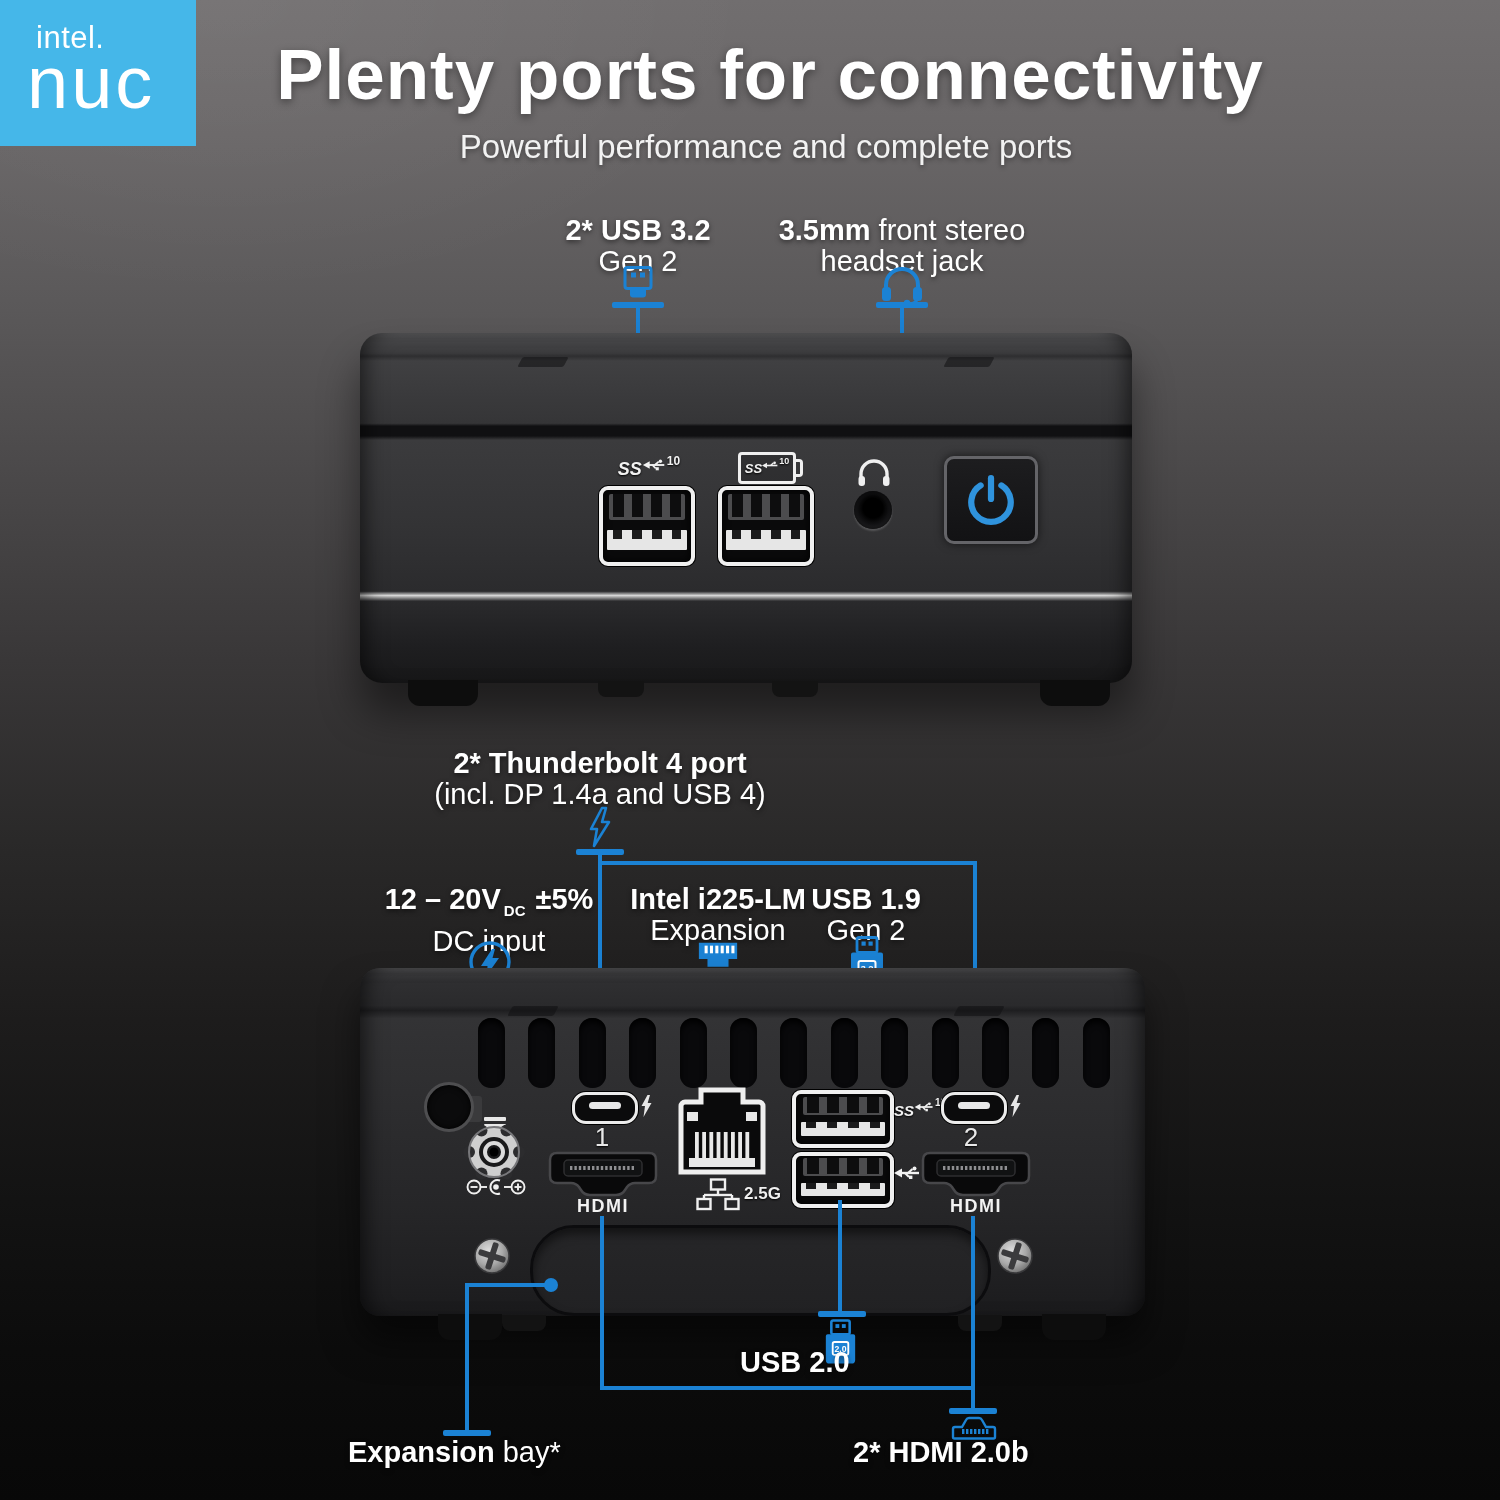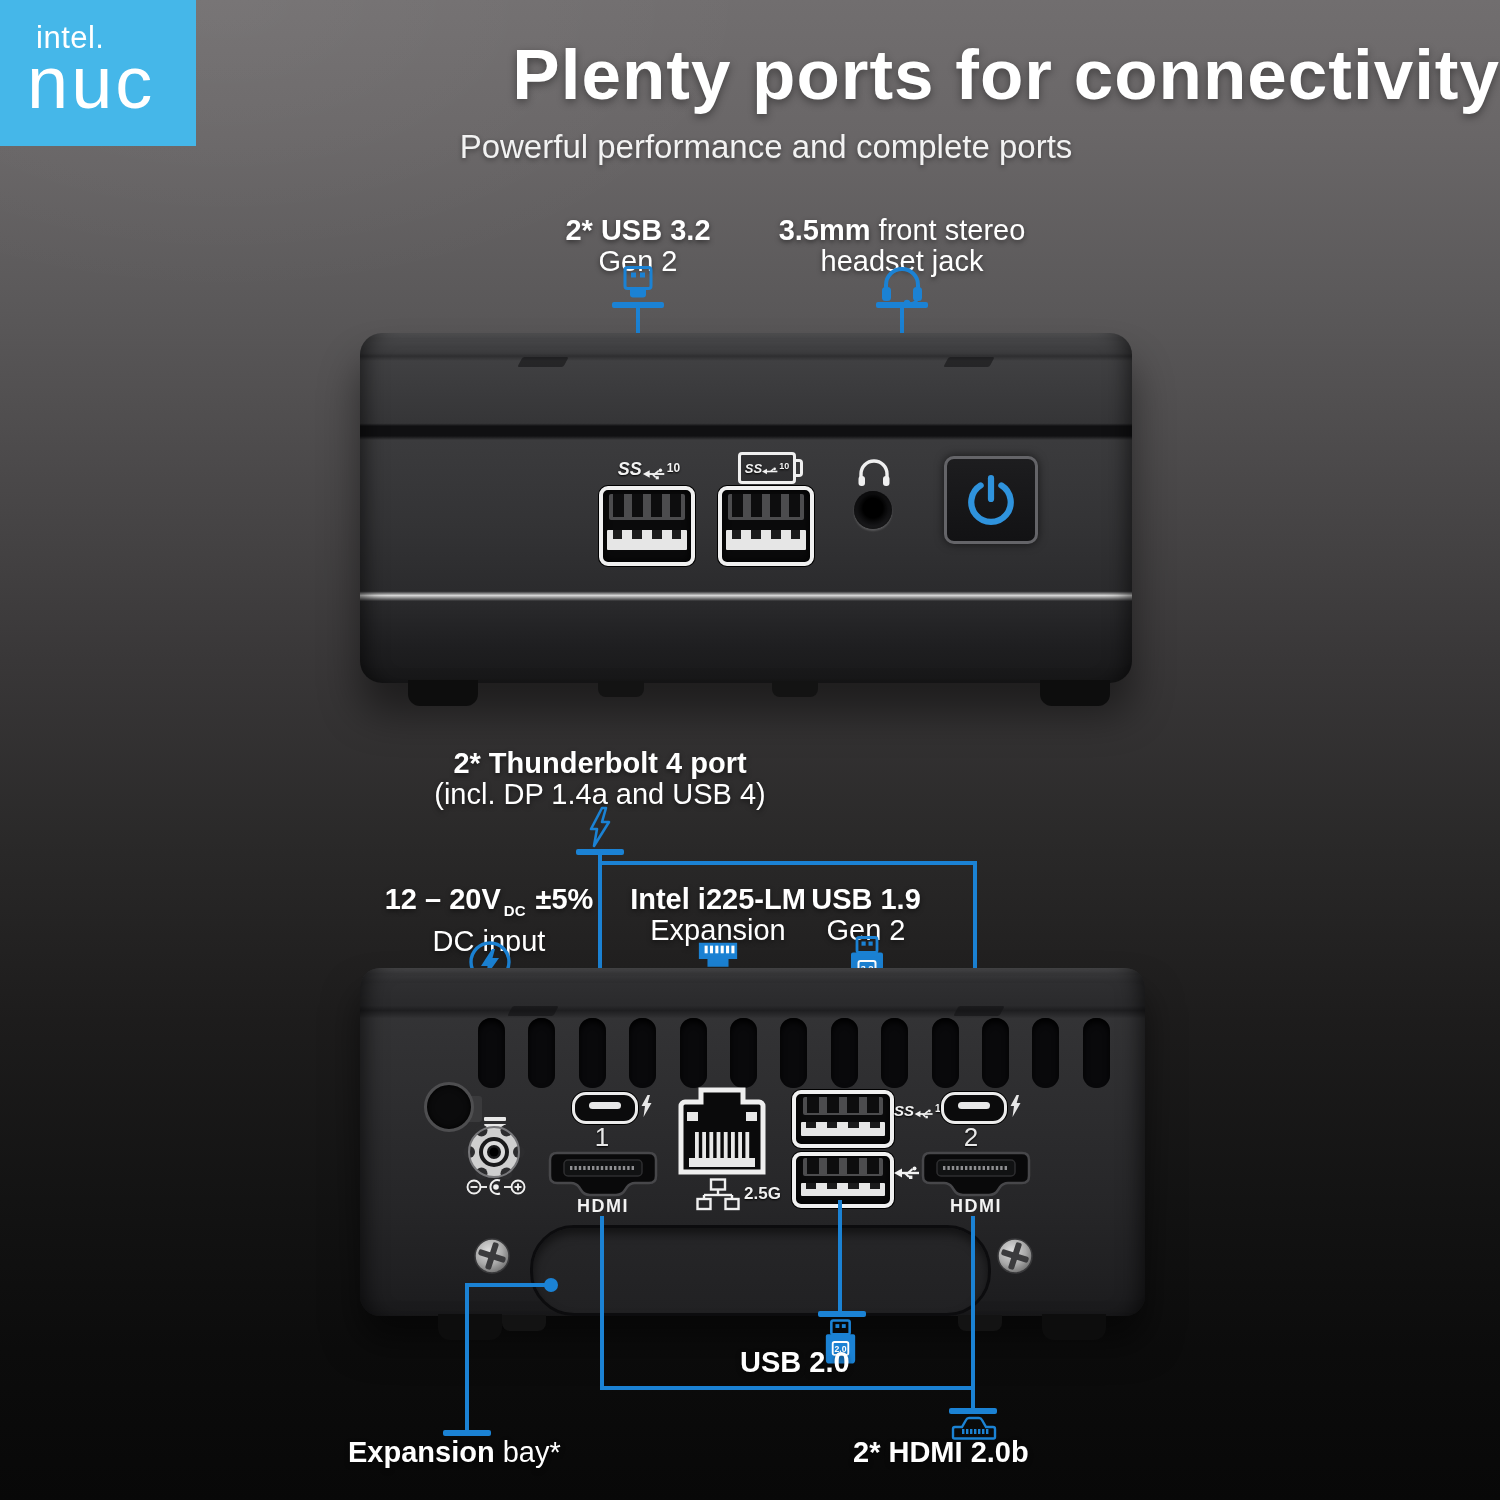--- a/index.html
+++ b/index.html
@@ -43,30 +43,30 @@
   .notch{position:absolute;width:46px;height:10px;background:rgba(16,16,18,.55);transform:skewX(-28deg);border-radius:2px;}
   .usba{position:absolute;border:4px solid #f0f0f0;border-radius:9px;background:#0a0a0b;box-shadow:0 0 0 1px #000,inset 0 0 8px #000;}
   .usba .teeth{position:absolute;top:5%;left:7%;width:86%;height:36%;background:#4c4c4e;border-radius:2px;display:flex;justify-content:space-around;align-items:flex-start;}
   .usba .teeth i{display:block;width:15%;height:92%;background:#0d0d0e;}
   .usba .tongue{position:absolute;bottom:16%;left:5%;width:90%;height:28%;background:#e6e6e6;border-radius:1px;display:flex;justify-content:space-around;align-items:flex-start;}
   .usba .tongue i{display:block;width:12%;height:45%;background:#1b1b1c;}
   .usbc{position:absolute;border:3px solid #ececec;border-radius:14px;background:#0b0b0c;box-shadow:0 0 0 1px #000;}
   .usbc::after{content:"";position:absolute;left:50%;top:7px;transform:translateX(-50%);width:32px;height:7px;border-radius:4px;background:#e8e8e8;}
   .portnum{position:absolute;color:#e8e8e8;font-size:26px;text-align:center;text-shadow:0 1px 2px #000;}
   .hdmitxt{position:absolute;color:#f2f2f2;font-size:18px;font-weight:bold;letter-spacing:1.5px;text-align:center;}
-  .ssmark{position:absolute;color:#f2f2f2;font-weight:bold;font-style:italic;display:inline-flex;align-items:flex-end;text-shadow:0 1px 2px #000;}
+  .ssmark{position:absolute;color:#f2f2f2;font-weight:bold;font-style:italic;display:inline-flex;align-items:flex-start;text-shadow:0 1px 2px #000;}
   .ssmark sup{font-style:normal;font-weight:bold;margin-left:1px;transform:translateY(-5px);}
   .ssbox{position:absolute;border:3px solid #f0f0f0;border-radius:4px;display:flex;align-items:center;justify-content:center;background:rgba(0,0,0,.15);}
   .ssbox::after{content:"";position:absolute;right:-10px;top:50%;transform:translateY(-50%);width:6px;height:12px;border:3px solid #f0f0f0;border-left:none;border-radius:0 4px 4px 0;}
   .jack{position:absolute;width:38px;height:38px;border-radius:50%;background:radial-gradient(circle at 50% 45%, #000 35%, #151517 60%, #2c2c2e 78%, #151515 100%);box-shadow:0 2px 2px rgba(255,255,255,.18), inset 0 0 4px #000;}
   .pwr{position:absolute;width:88px;height:82px;border-radius:10px;border:3px solid #646468;background:linear-gradient(180deg,#1d1d1f,#121214);display:flex;align-items:center;justify-content:center;box-shadow:0 0 10px rgba(0,0,0,.6);}
   .screw{position:absolute;width:36px;height:36px;}
   .bay{position:absolute;left:170px;top:257px;width:455px;height:85px;border-radius:44px;background:linear-gradient(180deg,#262628,#212123);border:3px solid #0c0c0e;box-shadow:inset 0 6px 10px rgba(0,0,0,.5);}
   .dash{position:absolute;width:22px;height:4px;background:#e8e8e8;border-radius:1px;}
-  .title{position:absolute;left:0;top:34px;width:1500px;padding-left:40px;box-sizing:border-box;text-align:right;color:#fff;font-size:71px;font-weight:bold;letter-spacing:1px;text-shadow:0 3px 8px rgba(0,0,0,.4);}
+  .title{position:absolute;left:0;top:34px;width:1500px;padding-left:40px;box-sizing:border-box;text-align:center;color:#fff;font-size:71px;font-weight:bold;letter-spacing:1px;text-shadow:0 3px 8px rgba(0,0,0,.4);}
   .subtitle{position:absolute;left:0;top:128px;width:1500px;padding-left:32px;box-sizing:border-box;text-align:center;color:#f2f2f2;font-size:33px;text-shadow:0 2px 5px rgba(0,0,0,.4);}
   #logo{position:absolute;left:0;top:0;width:196px;height:146px;background:var(--logo-bg);color:#fff;}
   #logo .brand{position:absolute;left:36px;top:20px;font-size:31px;letter-spacing:.5px;}
   #logo .product{position:absolute;left:27px;top:40px;font-size:74px;letter-spacing:3px;}
   .botlbl{position:absolute;color:#fff;text-align:left;font-size:29px;font-weight:bold;text-shadow:0 2px 5px rgba(0,0,0,.5);}
   .botlbl .reg{font-weight:normal;}
   .ethspeed{position:absolute;color:#f0f0f0;font-size:17px;font-weight:bold;text-shadow:0 1px 2px #000;}
 </style>
 </head>
 <body>

